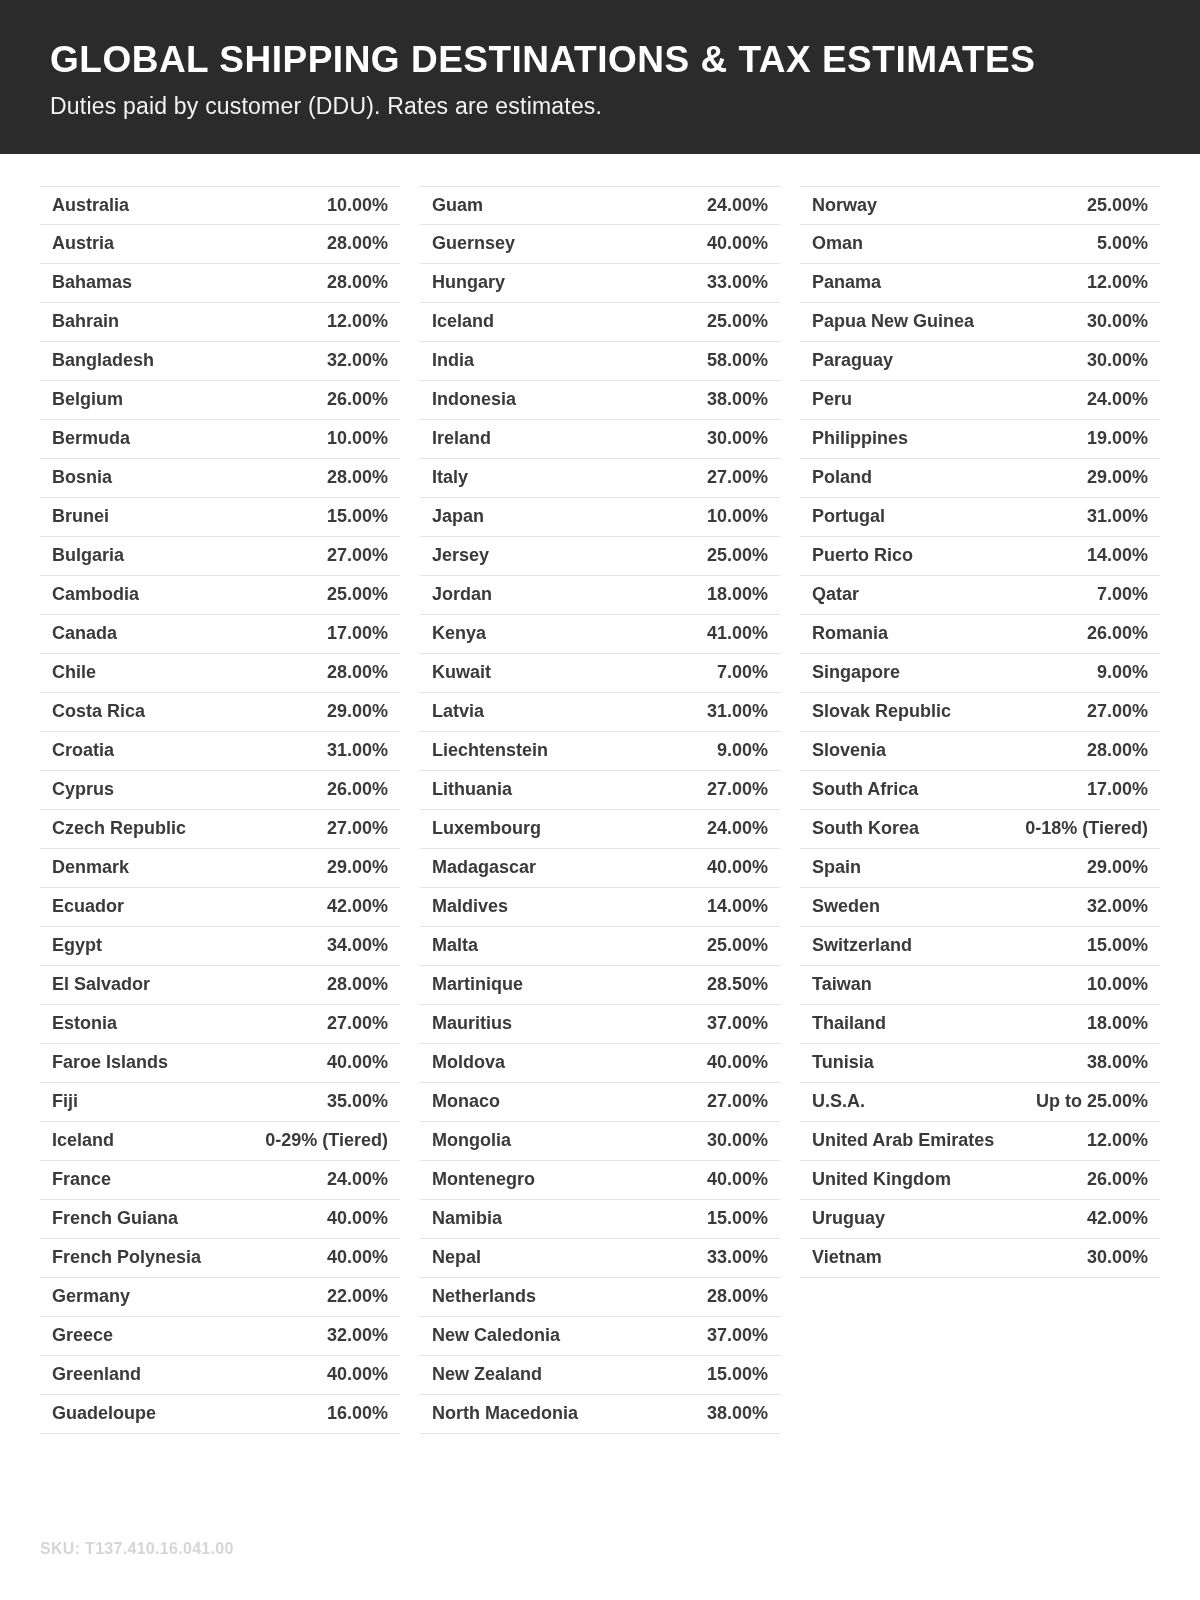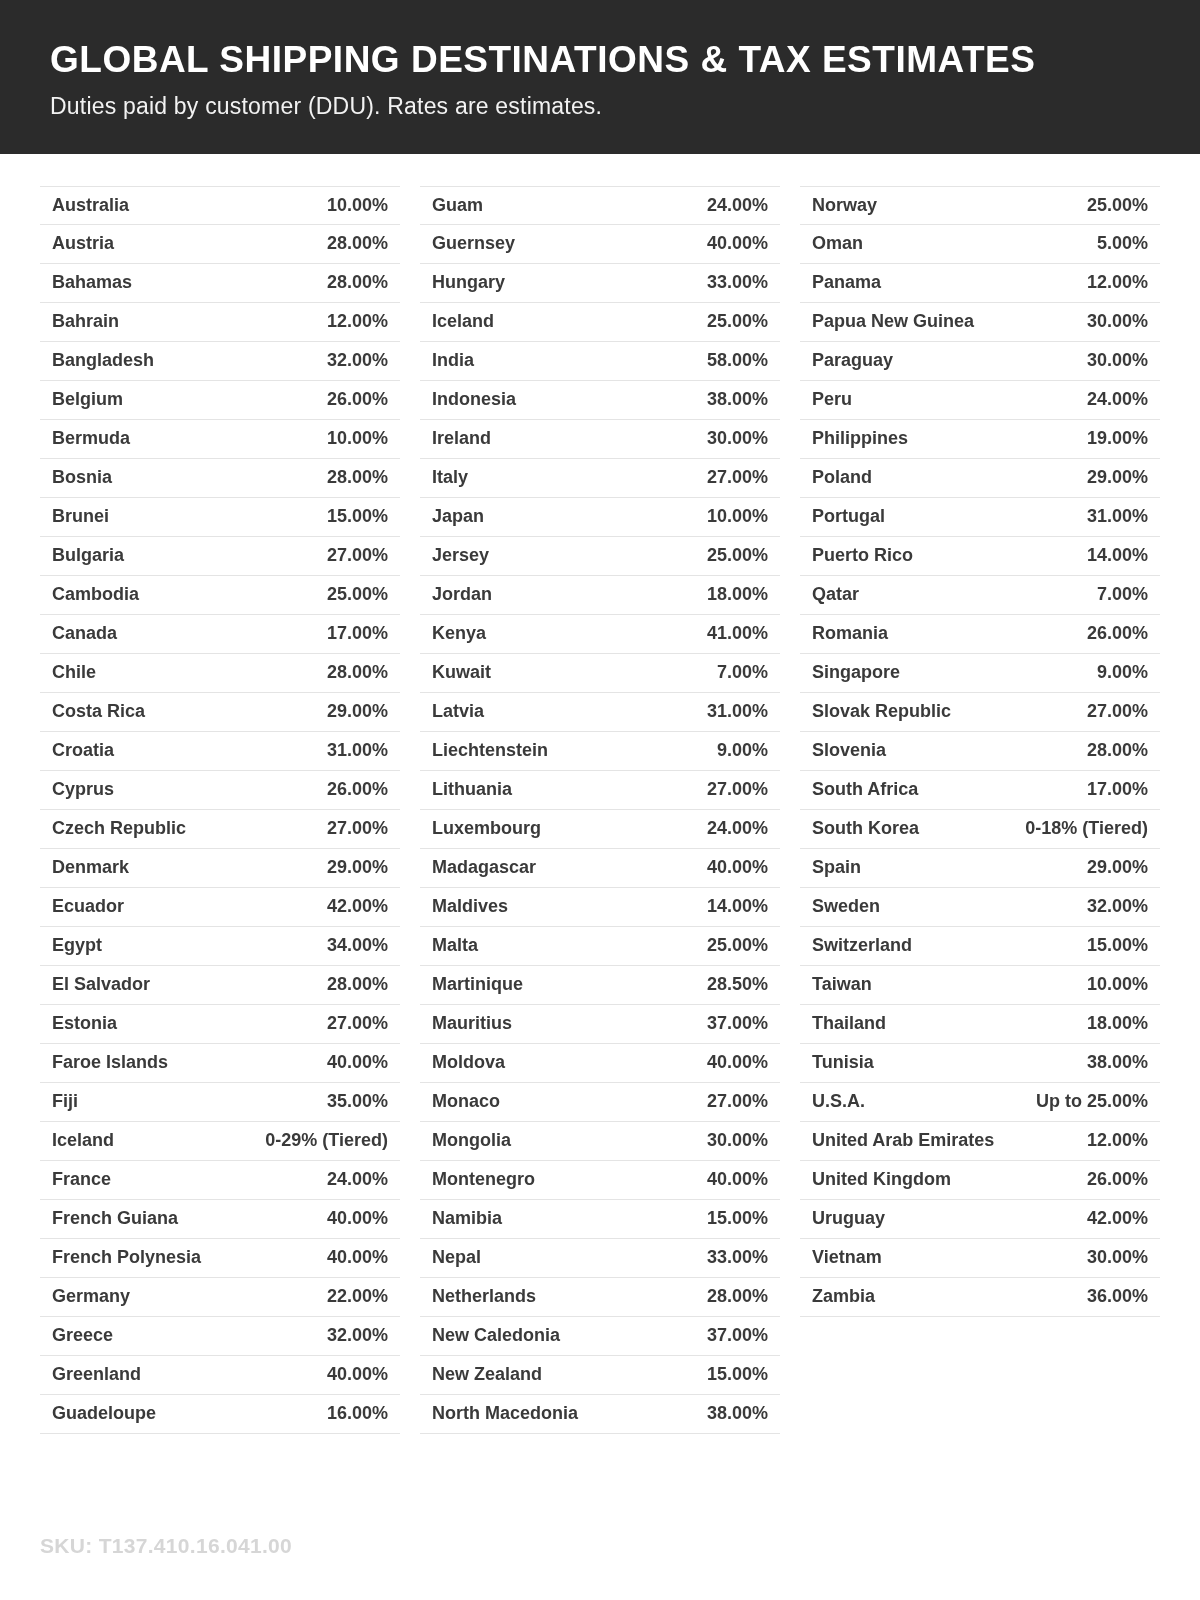--- a/index.html
+++ b/index.html
@@ -82,21 +82,21 @@
     align-items: flex-end;
   }
   .brand {
     color: #a3a3a3;
     font-size: 29px;
     font-weight: 700;
     letter-spacing: 0.3px;
   }
   .sku {
     color: #d6d6d6;
-    font-size: 21px;
+    font-size: 16px;
     font-weight: 700;
     letter-spacing: 0.3px;
   }
 </style>
 </head>
 <body>
 
 <div class="page">
 
   <header class="hdr">
@@ -471,24 +471,20 @@
           <span class="rate">26.00%</span>
         </div>
         <div class="row">
           <span class="country">Uruguay</span>
           <span class="rate">42.00%</span>
         </div>
         <div class="row">
           <span class="country">Vietnam</span>
           <span class="rate">30.00%</span>
         </div>
-        <div class="row">
-          <span class="country">Zambia</span>
-          <span class="rate">36.00%</span>
-        </div>
       </div>
   </main>
 
   <footer class="ftr">
     <div class="sku">SKU: T137.410.16.041.00</div>
   </footer>
 
 </div>
 
 </body></html>

